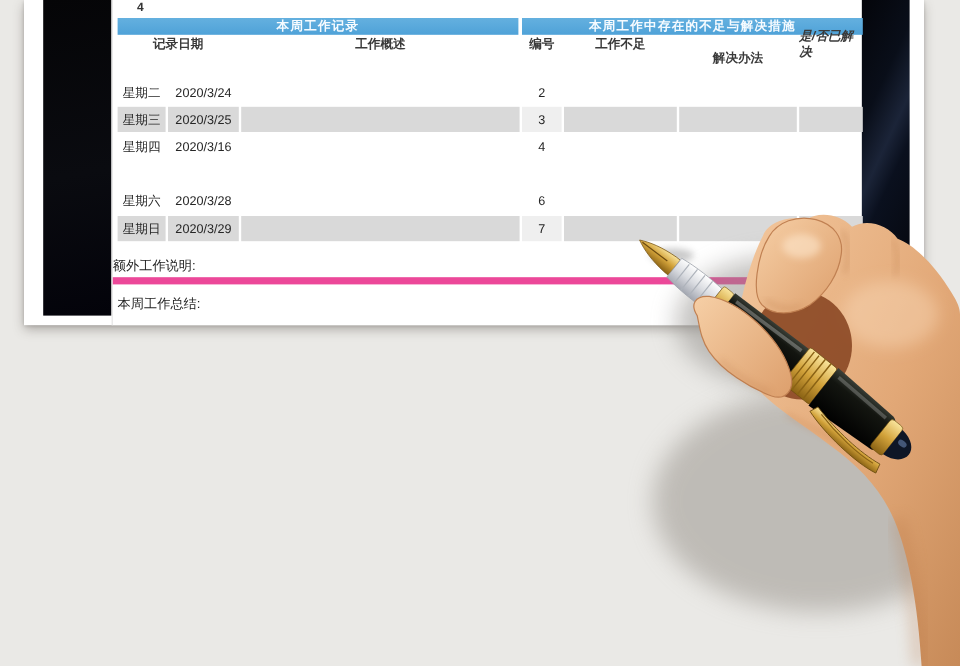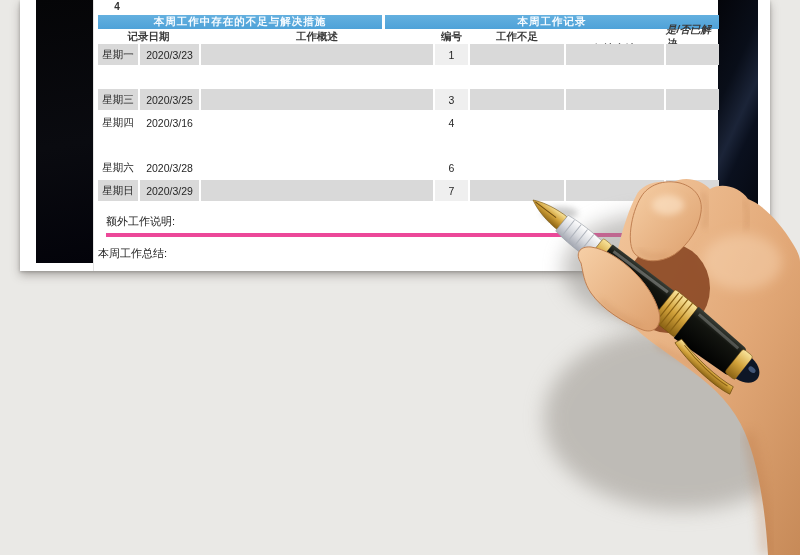--- a/index.html
+++ b/index.html
@@ -30,64 +30,64 @@
 
   .data-row { position:absolute; left:4px; width:621px; height:21px; display:flex; gap:2px; }
   .cell { display:flex; align-items:center; justify-content:center; font-size:10.5px; color:#262626; }
 
   .w-dayhdr{width:101px;font-family:Liberation Mono, monospace;} .w-desc{width:232px;} .w-num{width:33px;} .w-def{width:94px;} .w-sol{width:98px;margin-top:20px;} .w-res{width:53px;font-style:italic;}
   .c-day{width:40px;} .c-date{width:59px;} .c-desc{width:232px;} .c-num{width:33px;} .c-def{width:94px;} .c-sol{width:98px;} .c-res{width:53px;}
 
   .row-odd .c-day, .row-odd .c-date, .row-odd .c-desc, .row-odd .c-def, .row-odd .c-sol, .row-odd .c-res { background:#d9d9d9; }
   .row-odd .c-num { background:#efefef; }
 
-  .extra-section   { position:absolute; left:12px; top:203px; width:619px; height:34px; border-bottom:4px solid #ec4899; }
+  .extra-section   { position:absolute; left:0; top:203px; width:619px; height:34px; border-bottom:6px solid #ec4899; }
   .summary-section { position:absolute; left:4px; top:238px; width:619px; height:30px; }
   .section-label { position:absolute; left:0; top:11px; font-size:11px; color:#222; }
   .summary-section .section-label { top:8px; }
 
   .overlay { position:absolute; left:0; top:0; width:800px; height:555px; pointer-events:none; }
 </style>
 </head>
 <body>
 
 <div class="stage">
 
   <div class="card">
     <div class="band band-left"></div>
     <div class="band band-right"></div>
 
     <div class="sheet">
 
       <div class="leftover">4</div>
 
       <div class="blue-row">
+        <div class="blue-cell blue-left">本周工作记录</div>
         <div class="blue-cell blue-right">本周工作中存在的不足与解决措施</div>
-        <div class="blue-cell blue-left">本周工作记录</div>
       </div>
 
       <div class="head-row">
         <div class="hcell w-dayhdr">记录日期</div>
         <div class="hcell w-desc">工作概述</div>
         <div class="hcell w-num">编号</div>
         <div class="hcell w-def">工作不足</div>
         <div class="hcell w-sol">解决办法</div>
         <div class="hcell w-res">是/否已解决</div>
       </div>
 
-      <div class="data-row row-odd" style="top:44px">
-        <div class="cell c-day">星期一</div>
-        <div class="cell c-date">2020/3/23</div>
-        <div class="cell c-desc"></div>
-        <div class="cell c-num">1</div>
-        <div class="cell c-def"></div>
-        <div class="cell c-sol"></div>
-        <div class="cell c-res"></div>
-      </div>
-
+
+      <div class="data-row" style="top:67px">
+        <div class="cell c-day">星期二</div>
+        <div class="cell c-date">2020/3/24</div>
+        <div class="cell c-desc"></div>
+        <div class="cell c-num">2</div>
+        <div class="cell c-def"></div>
+        <div class="cell c-sol"></div>
+        <div class="cell c-res"></div>
+      </div>
 
       <div class="data-row row-odd" style="top:89px">
         <div class="cell c-day">星期三</div>
         <div class="cell c-date">2020/3/25</div>
         <div class="cell c-desc"></div>
         <div class="cell c-num">3</div>
         <div class="cell c-def"></div>
         <div class="cell c-sol"></div>
         <div class="cell c-res"></div>
       </div>

